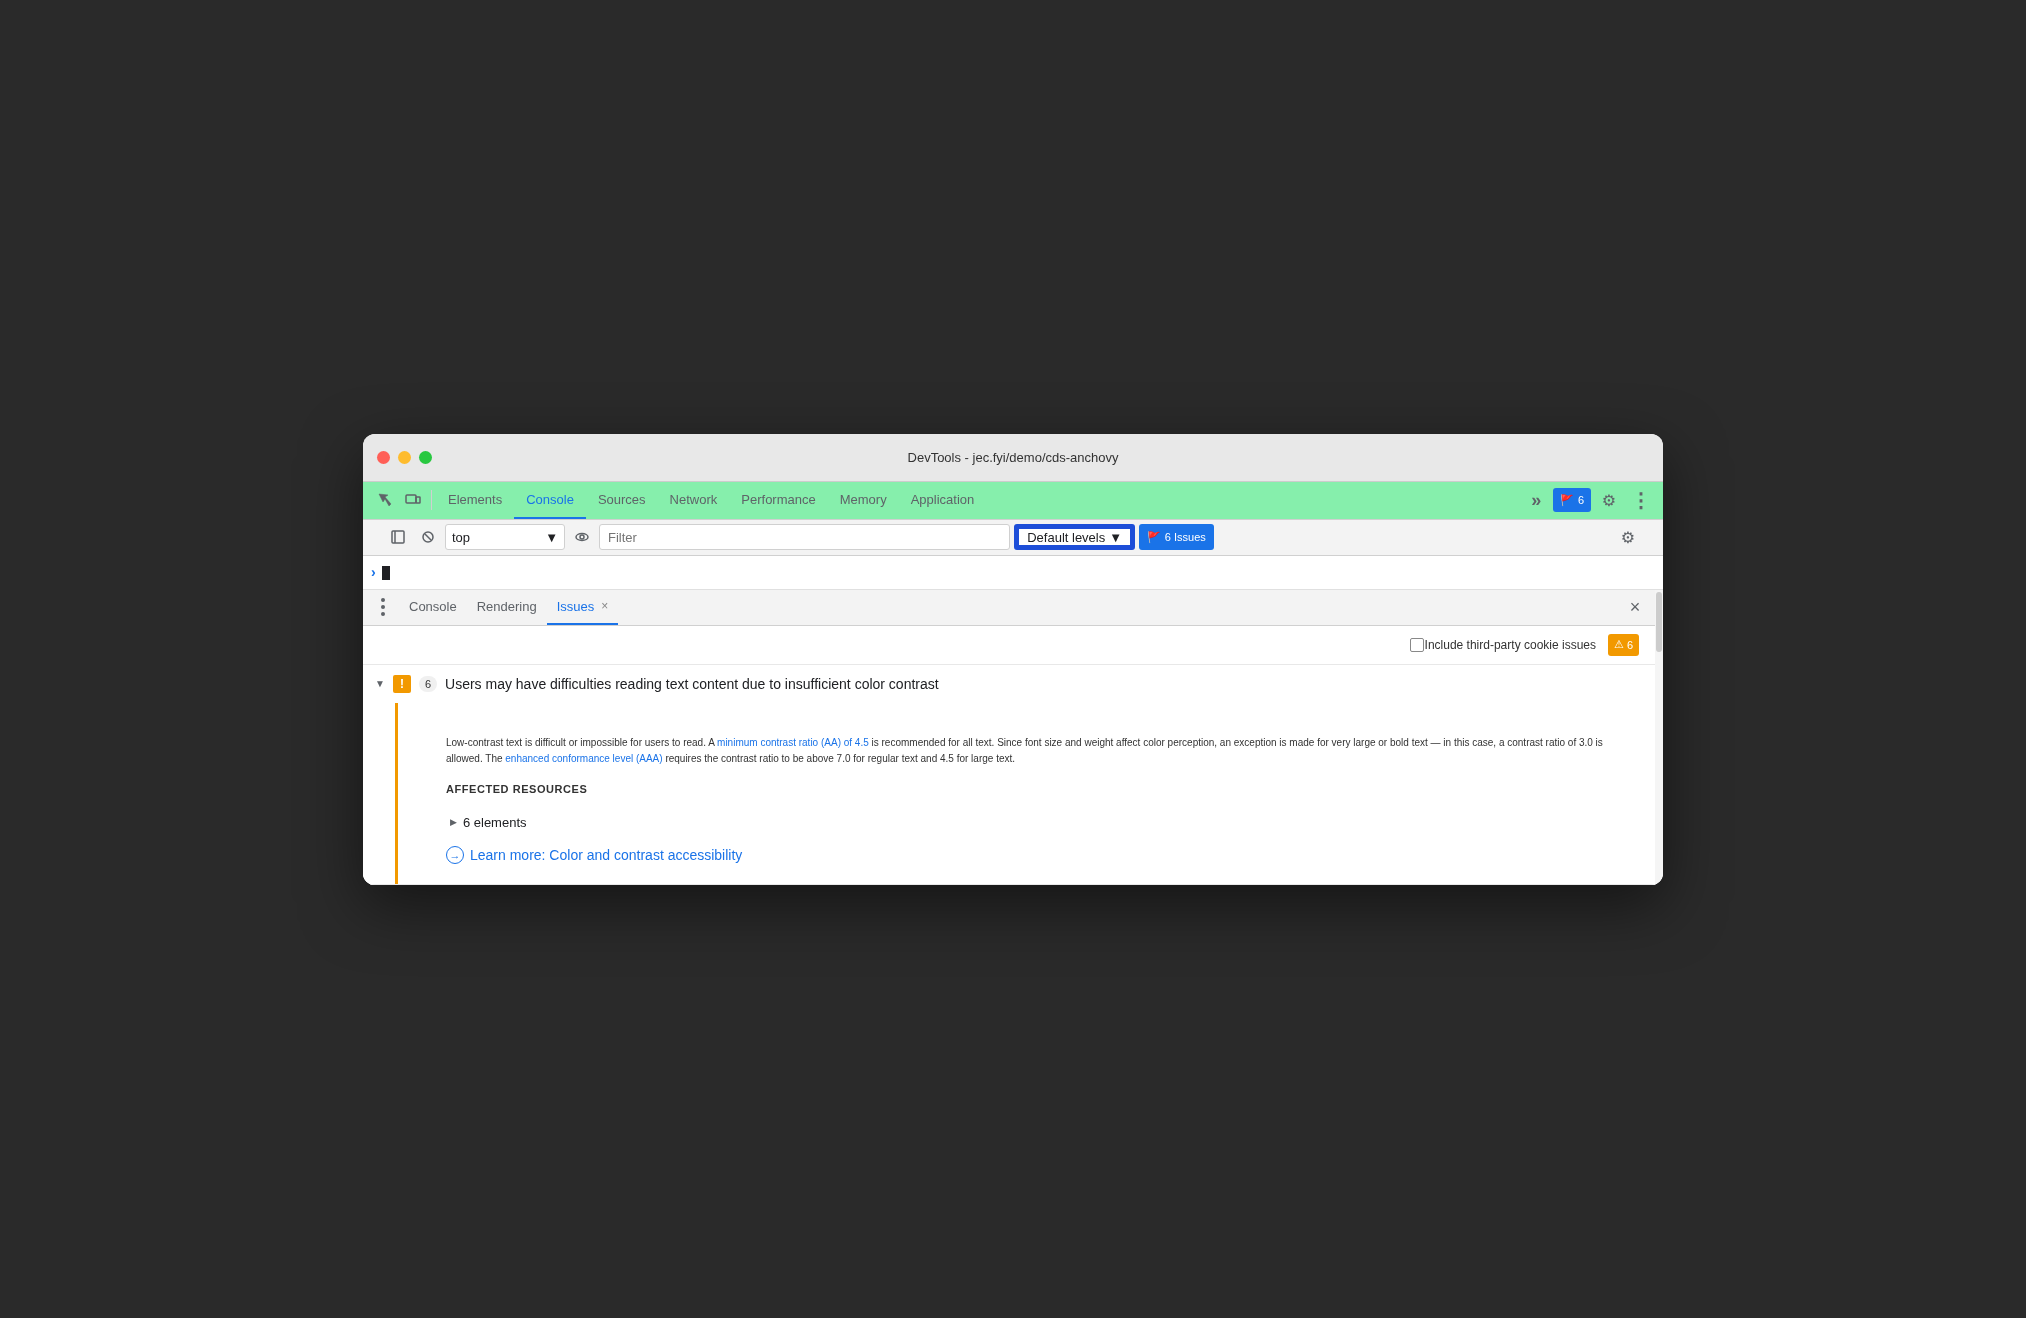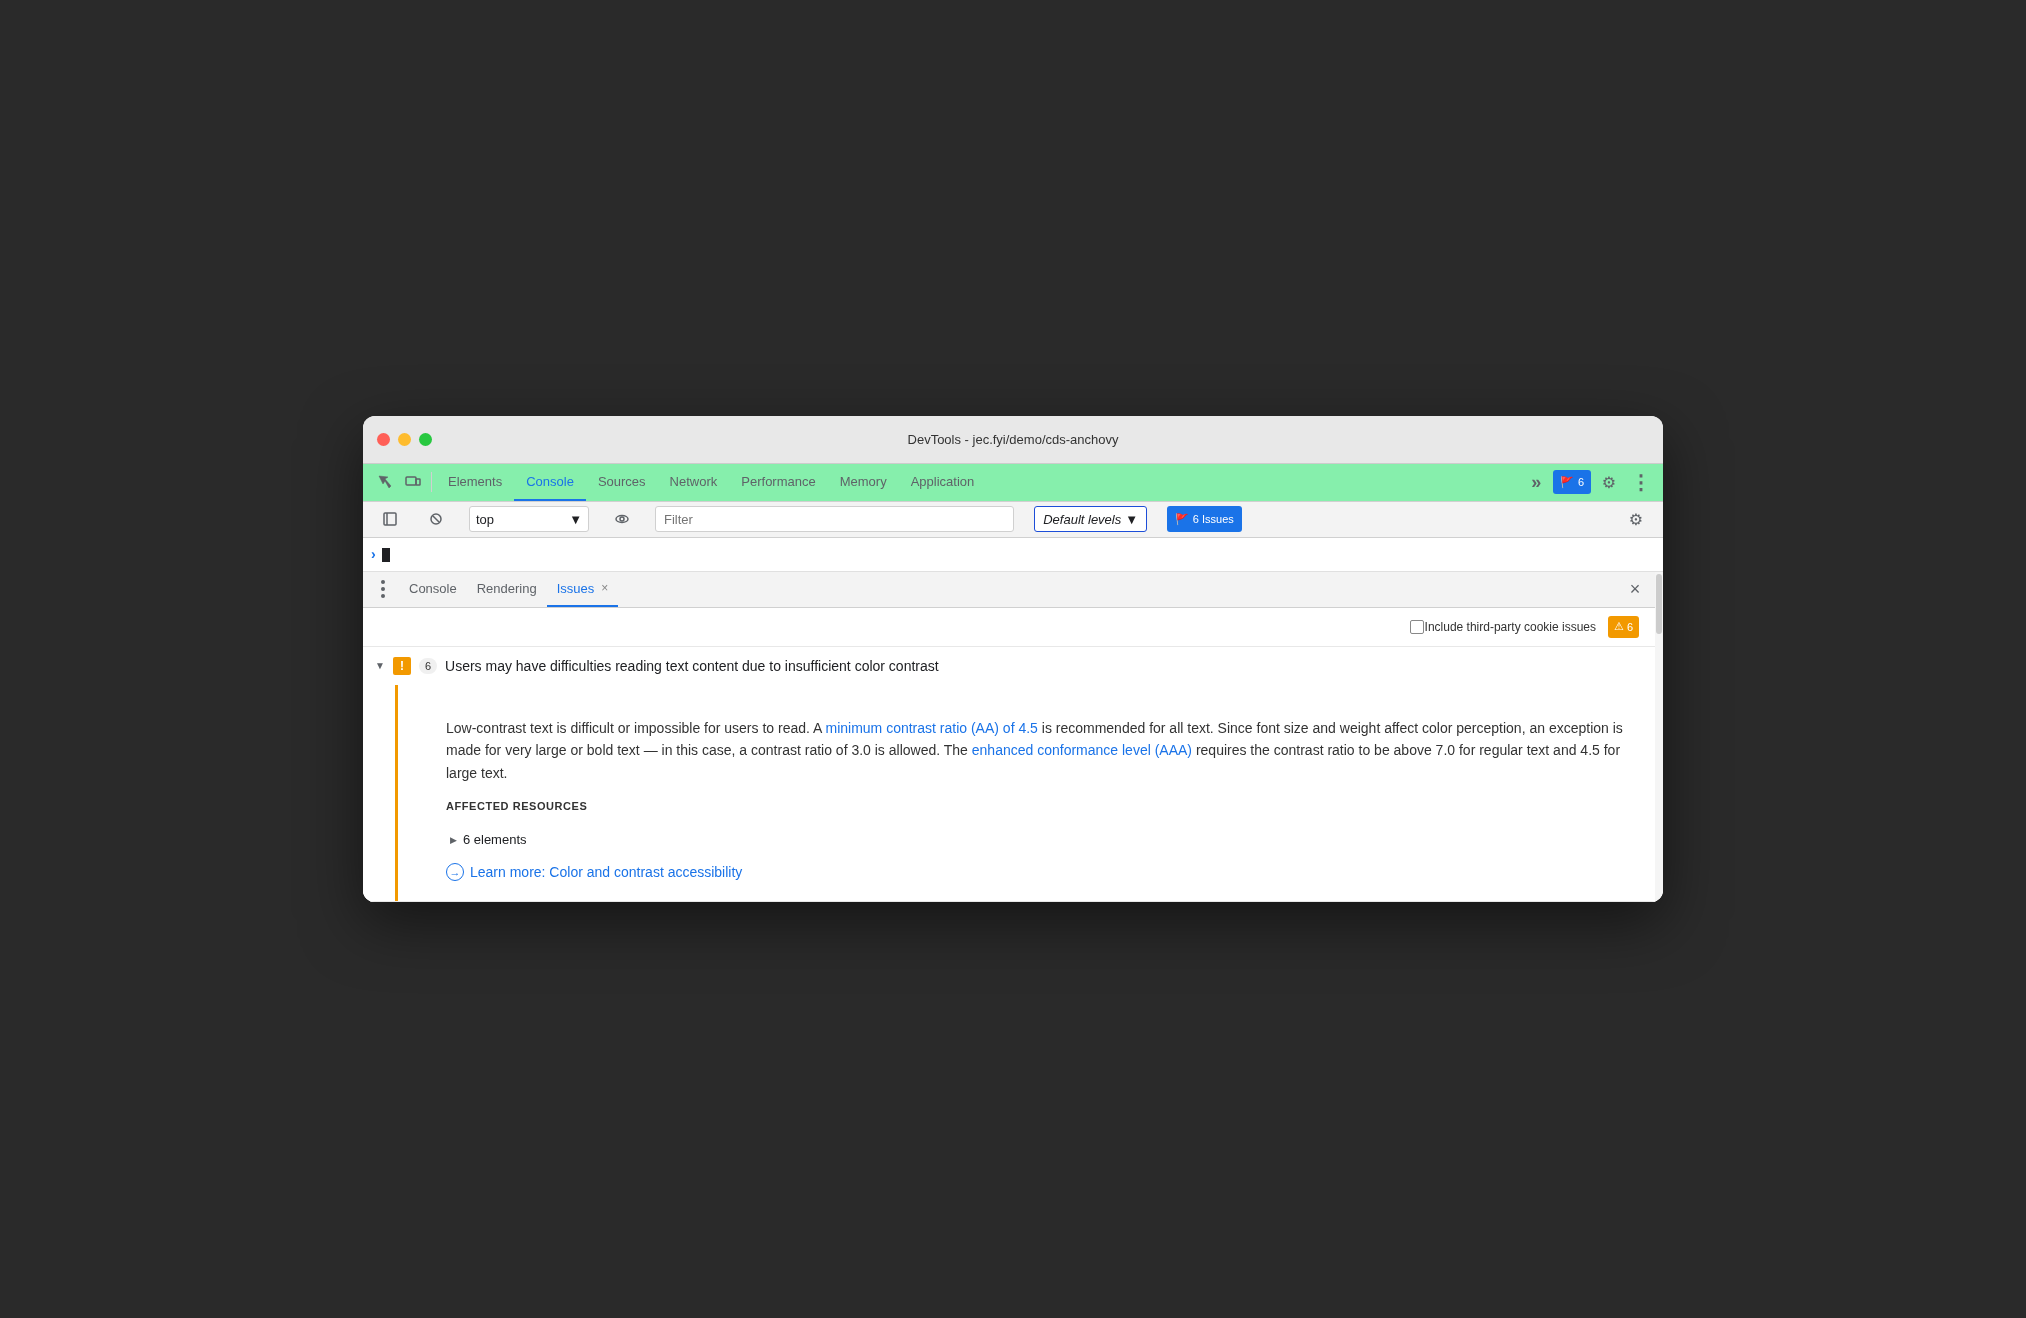--- a/index.html
+++ b/index.html
@@ -135,22 +135,22 @@
       font-weight: bold;
       letter-spacing: 0px;
     }
     
     .console-toolbar {
       background: #f3f3f3;
       border-bottom: 1px solid #d0d0d0;
       display: flex;
       align-items: center;
       height: 36px;
-      padding: 0 14px;
-      gap: 20px;
+      padding: 0 22px;
+      gap: 4px;
     }
     .console-toolbar-btn {
       width: 26px;
       height: 26px;
       display: flex;
       align-items: center;
       justify-content: center;
       cursor: pointer;
       border-radius: 3px;
       color: #5f6368;
@@ -179,30 +179,29 @@
       padding: 0 8px;
       font-size: 13px;
       color: #202124;
       flex: 1;
       min-width: 150px;
     }
     .default-levels {
       display: flex;
       align-items: center;
       background: white;
-      border: 1px solid #1d4ed8;
+      border: 5px solid #1d4ed8;
       border-radius: 3px;
       height: 26px;
       padding: 0 8px;
       font-size: 13px;
       color: #202124;
       gap: 4px;
       cursor: pointer;
       white-space: nowrap;
-      font-style: italic;
     }
     .issues-count-badge {
       background: #1a73e8;
       color: white;
       font-size: 11px;
       padding: 2px 8px;
       border-radius: 3px;
       display: flex;
       align-items: center;
       gap: 4px;
@@ -394,21 +393,21 @@
       color: #202124;
       font-weight: 500;
     }
     
     .issue-body {
       padding: 12px 20px 20px 48px;
       border-left: 3px solid #f29900;
       margin-left: 32px;
     }
     .issue-description {
-      font-size: 14px;
+      font-size: 10px;
       color: #333;
       line-height: 1.6;
       margin-bottom: 16px;
       margin-top: 20px;
     }
     .issue-description a, .link {
       color: #1a73e8;
       text-decoration: none;
     }
     .affected-resources-label {

